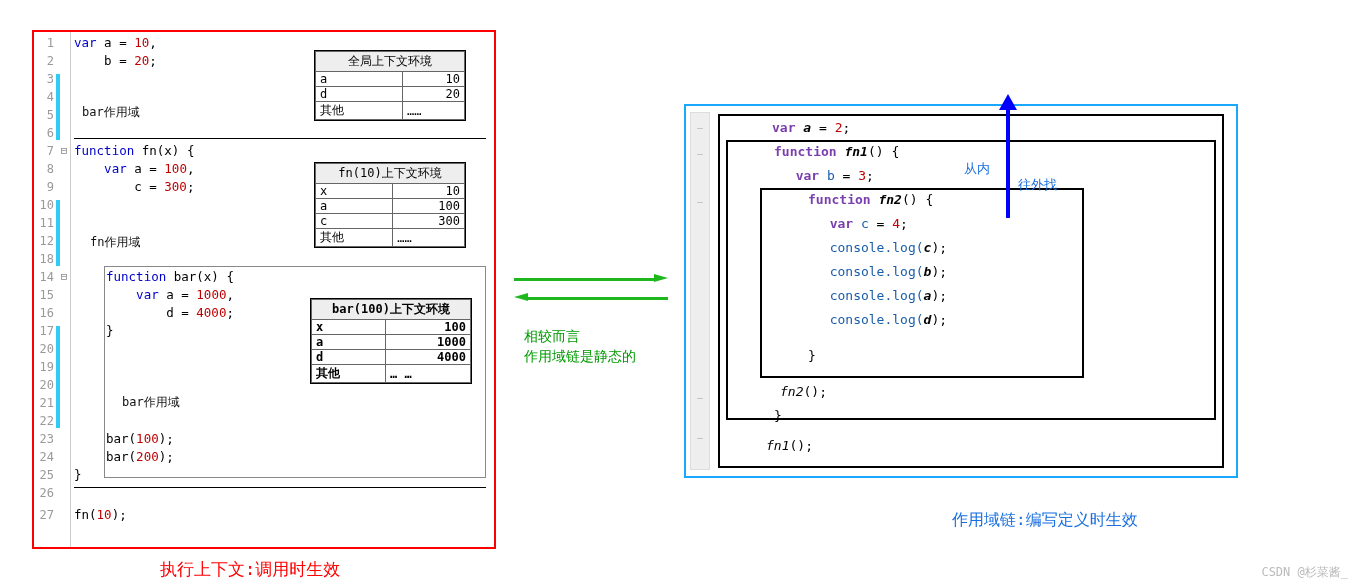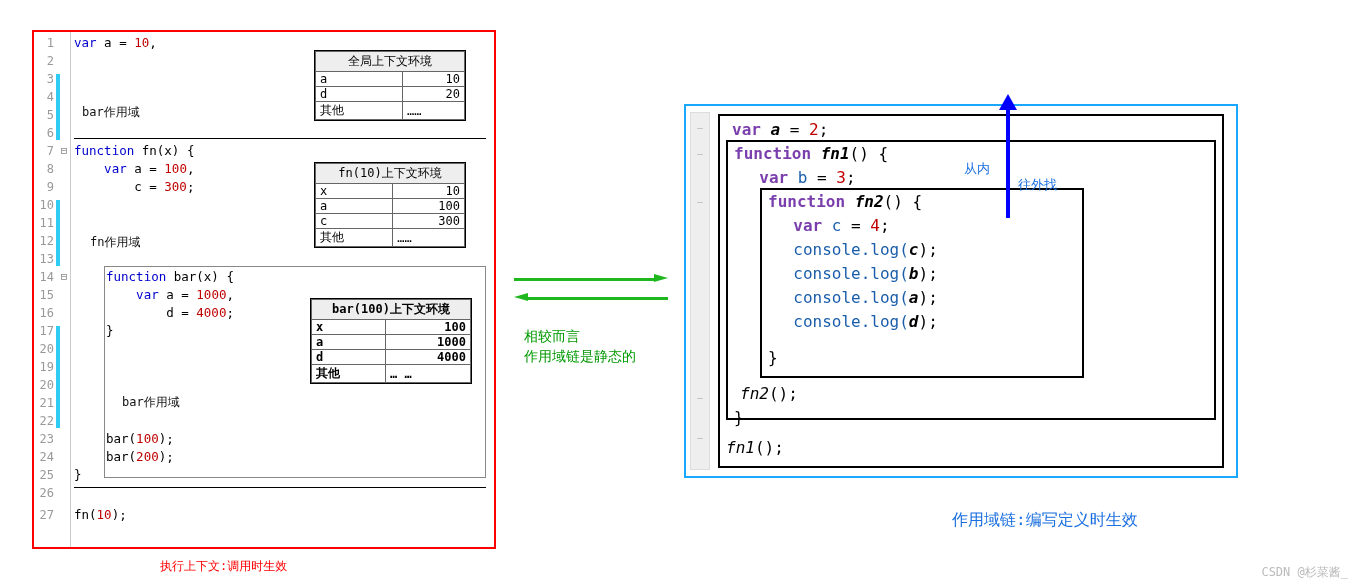--- a/index.html
+++ b/index.html
@@ -13,34 +13,34 @@
   .row{position:absolute;left:0;right:0;white-space:pre;font-size:12.5px;line-height:14px;}
   .kw{color:#0000cc;}
   .num{color:#c00000;}
   .lbl{position:absolute;font-size:12px;color:#111;}
   .block{position:absolute;border:1px solid #888;}
   .block-th{position:absolute;border-top:1px solid #000;border-bottom:1px solid #000;}
   .ctx{position:absolute;border:1px solid #000;background:#fff;font-size:12px;}
   .ctx th{background:#eee;border:1px solid #666;padding:1px 4px;font-weight:normal;text-align:center;}
   .ctx td{border:1px solid #666;padding:0 4px;}
   .ctx table{border-collapse:collapse;width:100%;}
-  .caption-left{position:absolute;left:160px;top:558px;color:red;font-size:12px;}
+  .caption-left{position:absolute;left:160px;top:558px;color:red;font-size:17px;}
   .mid-text{position:absolute;left:524px;color:#009900;font-size:14px;}
   .arrow{position:absolute;height:0;}
   .arrow-green-r{border-top:4px solid transparent;border-bottom:4px solid transparent;border-left:14px solid #1eb81e;}
   .arrow-green-l{border-top:4px solid transparent;border-bottom:4px solid transparent;border-right:14px solid #1eb81e;}
   .arrow-line-g{position:absolute;height:3px;background:#1eb81e;}
   .panel-right{position:absolute;left:684px;top:104px;width:550px;height:370px;border:2px solid #1aa8ff;background:#fff;}
   .pr-gut{position:absolute;left:4px;top:6px;bottom:6px;width:18px;background:#eee;border:1px solid #ddd;}
   .pr-tick{position:absolute;left:0;width:18px;height:10px;font-size:9px;color:#aaa;text-align:center;}
   .pr-body{position:absolute;left:26px;top:6px;right:6px;bottom:6px;}
   .box0{position:absolute;left:6px;top:2px;right:6px;bottom:2px;border:2px solid #000;}
   .box1{position:absolute;left:14px;top:28px;right:14px;bottom:50px;border:2px solid #000;}
   .box2{position:absolute;left:48px;top:76px;width:320px;height:186px;border:2px solid #000;}
-  .pr-row{position:absolute;white-space:pre;font-size:16px;font-family:Consolas,Monaco,monospace;}
+  .pr-row{position:absolute;white-space:pre;font-size:13px;font-family:Consolas,Monaco,monospace;margin-left:40px;}
   .pr-row .kw2{color:#7a3fad;font-weight:bold;}
   .pr-row .id{font-style:italic;font-weight:bold;}
   .pr-row .nm{color:#1a5eab;}
   .pr-row .v{color:#c00000;}
   .caption-right{position:absolute;left:940px;top:510px;color:#1a6fe0;font-size:16px;margin-left:12px;}
   .blue-arrow-stem{position:absolute;width:4px;background:#0000ff;}
   .blue-arrow-head{position:absolute;width:0;height:0;border-left:9px solid transparent;border-right:9px solid transparent;border-bottom:16px solid #0000ff;}
   .blue-note{position:absolute;color:#1a6fe0;font-size:13px;}
   .watermark{position:absolute;right:20px;bottom:6px;color:#bbb;font-size:12px;}
 </style>
@@ -57,21 +57,21 @@
       <span class="ln" style="top:40px">3</span>
       <span class="ln" style="top:58px">4</span>
       <span class="ln" style="top:76px">5</span>
       <span class="ln" style="top:94px">6</span>
       <span class="ln" style="top:112px">7</span>
       <span class="ln" style="top:130px">8</span>
       <span class="ln" style="top:148px">9</span>
       <span class="ln" style="top:166px">10</span>
       <span class="ln" style="top:184px">11</span>
       <span class="ln" style="top:202px">12</span>
-      <span class="ln" style="top:220px">13</span>
+      <span class="ln" style="top:220px">18</span>
       <span class="ln" style="top:238px">14</span>
       <span class="ln" style="top:256px">15</span>
       <span class="ln" style="top:274px">16</span>
       <span class="ln" style="top:292px">17</span>
       <span class="ln" style="top:310px">20</span>
       <span class="ln" style="top:328px">19</span>
       <span class="ln" style="top:346px">20</span>
       <span class="ln" style="top:364px">21</span>
       <span class="ln" style="top:382px">22</span>
       <span class="ln" style="top:400px">23</span>
@@ -80,20 +80,21 @@
       <span class="ln" style="top:454px">26</span>
       <span class="ln" style="top:476px">27</span>
       <span class="fold" style="top:112px">⊟</span>
       <span class="fold" style="top:238px">⊟</span>
       <div class="mk" style="top:42px;height:66px"></div>
       <div class="mk" style="top:168px;height:66px"></div>
       <div class="mk" style="top:294px;height:102px"></div>
     </div>
     <div class="code">
       <div class="row" style="top:4px"><span class="kw">var</span><span> a = </span><span class="num">10</span><span>,</span></div>
+      <div class="row" style="top:22px"><span>    b = </span><span class="num">20</span><span>;</span></div>
       <div class="lbl" style="left:8px;top:72px">bar作用域</div>
       <div class="block-th" style="left:0;right:2px;top:106px;height:348px"></div>
       <div class="row" style="top:112px"><span class="kw">function</span><span> fn(x) {</span></div>
       <div class="row" style="top:130px"><span class="kw">    var</span><span> a = </span><span class="num">100</span><span>,</span></div>
       <div class="row" style="top:148px"><span>        c = </span><span class="num">300</span><span>;</span></div>
       <div class="lbl" style="left:16px;top:202px">fn作用域</div>
       <div class="block" style="left:30px;right:2px;top:234px;height:210px"></div>
       <div class="row" style="top:238px;left:32px"><span class="kw">function</span><span> bar(x) {</span></div>
       <div class="row" style="top:256px;left:32px"><span class="kw">    var</span><span> a = </span><span class="num">1000</span><span>,</span></div>
       <div class="row" style="top:274px;left:32px"><span>        d = </span><span class="num">4000</span><span>;</span></div>

